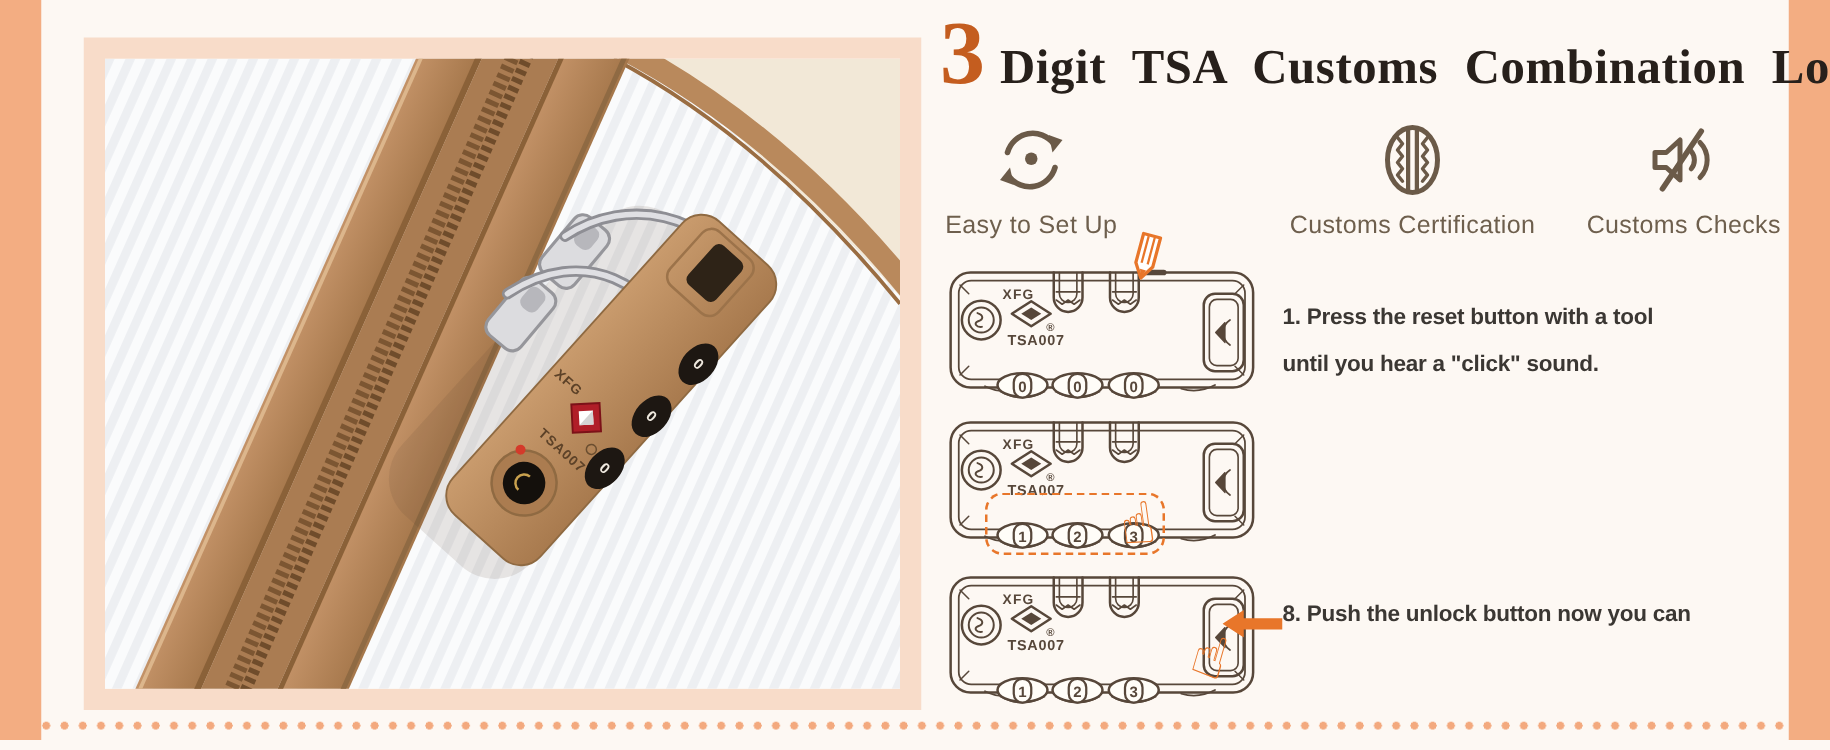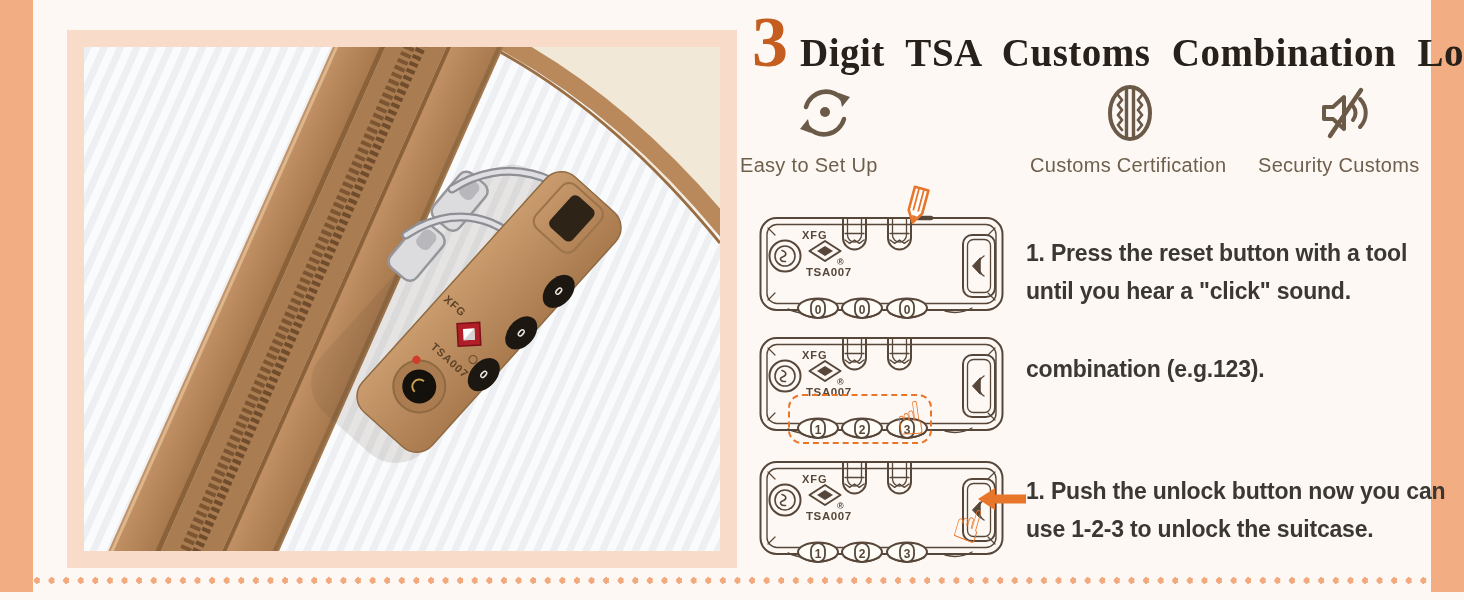--- a/index.html
+++ b/index.html
@@ -20,33 +20,33 @@
                background:#f8dcc9;padding:17px;}
   .photo-frame svg{display:block;background:#fafbfc;}
 
   
   .title{position:absolute;left:752px;top:6px;display:flex;align-items:baseline;white-space:nowrap;}
   .title .num{font:700 72px/1 "Liberation Serif",serif;color:#c45d1f;}
   .title .ttl{font:700 39px/1 "Liberation Serif",serif;color:#27201b;margin-left:12px;
               word-spacing:11px;letter-spacing:.5px;}
 
   
-  .feature{position:absolute;top:81px;text-align:left;}
+  .feature{position:absolute;top:96px;text-align:center;}
   .feature svg{display:block;margin:0 auto;}
   .flabel{margin-top:9px;font-size:20px;color:#6e5f4d;letter-spacing:.3px;}
   .f1{left:740px;width:170px;}
   .f2{left:990px;width:200px;margin-left:40px;}
   .f3{left:1258px;width:178px;}
 
   
   .lock-wrap{position:absolute;left:758px;width:247px;height:110px;}
   .lock-wrap svg.lock-svg{overflow:visible;display:block;}
   .s1{top:214px;} .s2{top:334px;} .s3{top:458px;}
   .step-text{position:absolute;left:1026px;width:420px;
-             font-size:23px;font-weight:700;line-height:38px;color:#3b3733;letter-spacing:-0.2px;}
+             font-size:18px;font-weight:700;line-height:38px;color:#3b3733;letter-spacing:-0.2px;}
   .t1{top:234px;} .t2{top:350px;} .t3{top:472px;}
 
   
   .pencil{position:absolute;left:146px;top:-28px;transform:rotate(15deg);}
   .dash-box{position:absolute;left:30px;top:60px;width:140px;height:46px;
             border:2.5px dashed #e8762a;border-radius:14px;}
   .hand{position:absolute;font-family:"DejaVu Sans",sans-serif;font-size:46px;line-height:1;
         color:#e8762a;font-weight:400;}
   .hand.h2{left:138px;top:62px;transform:rotate(-8deg);}
   .hand.h3{left:196px;top:44px;transform:rotate(16deg);}
@@ -185,21 +185,21 @@
 
   <div class="feature f3">
     <svg width="66" height="64" viewBox="0 0 64 64">
       <g fill="none" stroke="#6b5a48" stroke-width="4" stroke-linecap="round" stroke-linejoin="round">
         <path d="M9,26 h9 l11,-10 v32 l-11,-10 H9 z"></path>
         <path d="M38,25 a11,11 0 0 1 0,14"></path>
         <path d="M45,18 a20,20 0 0 1 0,28"></path>
         <line x1="46" y1="9" x2="15" y2="55" stroke-width="4.5"></line>
       </g>
     </svg>
-    <div class="flabel">Security Customs</div>
+    <div class="flabel">Customs Checks</div>
   </div>
 
   <div class="lock-wrap s1">
     <svg class="lock-svg" width="247" height="110" viewBox="0 0 247 110">
       <g fill="none" stroke="#57473a" stroke-width="2" stroke-linecap="round" stroke-linejoin="round">
         <rect x="2.5" y="4" width="242" height="92" rx="16"></rect>
         <rect x="9" y="10.5" width="229" height="79" rx="10" stroke-width="1.4"></rect>
         <path d="M10,14 l7,7 M237,14 l-7,7 M10,86 l7,-7 M237,86 l-7,-7" stroke-width="1.2"></path>
         <path d="M85,4 v20 a11.5,11.5 0 0 0 23,0 V4"></path>
         <path d="M89.5,4 v17 a7,7 0 0 0 14,0 V4" stroke-width="1.3"></path>
@@ -287,21 +287,20 @@
         <ellipse cx="149" cy="94" rx="20" ry="9.5" fill="#fffdf8" stroke="#57473a" stroke-width="2"></ellipse>
         <path d="M131,99 q18,10 36,0" fill="none" stroke="#57473a" stroke-width="1.6"></path>
         <rect x="142" y="85" width="14" height="19" rx="7" fill="#fffdf8" stroke="#57473a" stroke-width="1.8"></rect>
         <text class="lk-digit" x="149" y="99.5">3</text>
       </g>
     </svg>
     <div class="dash-box"></div>
     <span class="hand h2">☝</span>
   </div>
   <div class="step-text t2">
-    <div>combination (e.g.123).</div>
   </div>
 
   <div class="lock-wrap s3">
     <svg class="lock-svg" width="247" height="110" viewBox="0 0 247 110">
       <g fill="none" stroke="#57473a" stroke-width="2" stroke-linecap="round" stroke-linejoin="round">
         <rect x="2.5" y="4" width="242" height="92" rx="16"></rect>
         <rect x="9" y="10.5" width="229" height="79" rx="10" stroke-width="1.4"></rect>
         <path d="M10,14 l7,7 M237,14 l-7,7 M10,86 l7,-7 M237,86 l-7,-7" stroke-width="1.2"></path>
         <path d="M85,4 v20 a11.5,11.5 0 0 0 23,0 V4"></path>
         <path d="M89.5,4 v17 a7,7 0 0 0 14,0 V4" stroke-width="1.3"></path>
@@ -337,17 +336,16 @@
         <rect x="142" y="85" width="14" height="19" rx="7" fill="#fffdf8" stroke="#57473a" stroke-width="1.8"></rect>
         <text class="lk-digit" x="149" y="99.5">3</text>
       </g>
     </svg>
     <svg class="arrow3" width="48" height="22" viewBox="0 0 48 22">
       <path d="M0,11 L17,0 V6.5 H48 V15.5 H17 V22 Z" fill="#e8762a"></path>
     </svg>
     <span class="hand h3">☝</span>
   </div>
   <div class="step-text t3">
-    <div>1. Push the unlock button now you can</div>
-    <div>use 1-2-3 to unlock the suitcase.</div>
+    <div>8. Push the unlock button now you can</div>
   </div>
 
 </div>
 
 </body></html>

